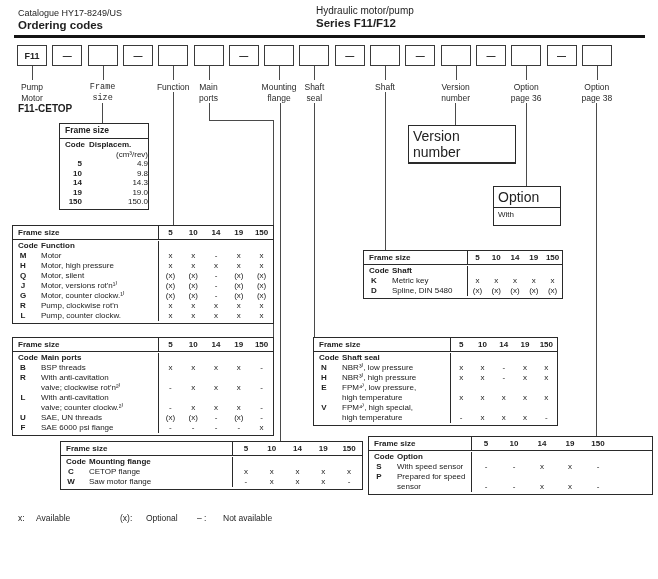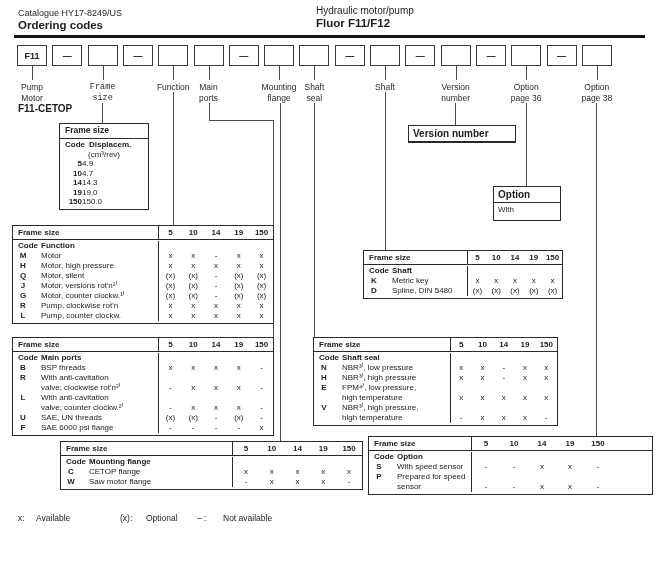--- a/index.html
+++ b/index.html
@@ -45,51 +45,51 @@
   #t-shaft     { left:363px; top:250px; width:200px; --colw:19px; }
   #t-mounting  { left:60px;  top:441px; width:303px; --colw:26px; }
   #t-option    { left:368px; top:436px; width:285px; --colw:28px; --padr:41px; }
 
   
   #t-disp { left:59px; top:123px; width:90px; border:1px solid #2a2a2a; background:#fff;
             font-size:8px; line-height:9.5px; color:#222; }
   #t-disp .dhead { border-bottom:1px solid #2a2a2a; font-weight:bold; font-size:8.5px; padding:2px 0 2px 5px; }
   #t-disp .dcols { display:flex; font-weight:bold; padding-top:1.5px; }
   #t-disp .dch1 { width:29px; padding-left:5px; }
-  #t-disp .dunit { padding-left:28px; }
+  #t-disp .dunit { padding-left:28px;text-align:right; }
   #t-disp .drow { display:flex; }
   #t-disp .dcode { width:22px; text-align:right; font-weight:bold; }
-  #t-disp .dval { width:48px; }
+  #t-disp .dval { width:66px; text-align:right; }
   #t-disp .dpad { height:2px; }
 
   
   .nbox { position:absolute; border:1px solid #2a2a2a; background:#fff; font-size:8px; color:#222; }
   #vbox { left:408px; top:125px; width:108px; }
   #obox { left:493px; top:186px; width:68px; }
-  .vtitle { font-weight:bold; font-size:10px; border-bottom:1px solid #2a2a2a; padding:2px 4px; }
+  .vtitle { font-weight:normal; font-size:14px; border-bottom:1px solid #2a2a2a; padding:2px 4px; }
   .vbody { padding:2px 4px 3px 4px; line-height:9.5px; min-height:13px; }
   #obox .vbody { min-height:17px; }
 
   
   .legend { left:18px; top:513px; font-size:8.5px; display:flex; }
   .lgroup { display:flex; }
   .lg1 { width:102px; } .lg2 { width:77px; }
   .lsym1 { width:18px; } .lsym2 { width:26px; } .lsym3 { width:26px; }
   .fnotes { left:18px; top:524px; font-size:8.5px; line-height:10.8px; }
   .fnum { display:inline-block; width:18px; }
 </style>
 </head>
 <body>
 
 <div class="page">
 
   <div class="abs hdr-cat">Catalogue HY17-8249/US</div>
   <div class="abs hdr-sec">Ordering codes</div>
   <div class="abs hdr-prod">Hydraulic motor/pump</div>
-  <div class="abs hdr-ser">Fluor F11/F12</div>
+  <div class="abs hdr-ser">Series F11/F12</div>
   <div class="abs rule"></div>
 
   <div id="strip">
       <div class="cbox" style="left: 17px;">F11</div>
       <div class="cbox" style="left: 52.3px;">—</div>
       <div class="cbox" style="left: 87.6px;"></div>
       <div class="cbox" style="left: 122.9px;">—</div>
       <div class="cbox" style="left: 158.2px;"></div>
       <div class="cbox" style="left: 193.5px;"></div>
       <div class="cbox" style="left: 228.8px;">—</div>
@@ -145,21 +145,21 @@
       <span class="dch2">Displacem.</span>
     </div>
     <div class="dunit">(cm³/rev)</div>
     <div id="disp-rows">
         <div class="drow">
           <div class="dcode">5</div>
           <div class="dval">4.9</div>
         </div>
         <div class="drow">
           <div class="dcode">10</div>
-          <div class="dval">4.7</div>
+          <div class="dval">9.8</div>
         </div>
         <div class="drow">
           <div class="dcode">14</div>
           <div class="dval">14.3</div>
         </div>
         <div class="drow">
           <div class="dcode">19</div>
           <div class="dval">19.0</div>
         </div>
         <div class="drow">
@@ -427,21 +427,21 @@
           <div class="mcells">
             <div class="mcell">x</div>
             <div class="mcell">x</div>
             <div class="mcell">x</div>
             <div class="mcell">x</div>
             <div class="mcell">x</div>
           </div>
         </div>
         <div class="mline">
           <div class="mcode">V</div>
-          <div class="mdesc">NBR³⁾, high pressure,</div>
+          <div class="mdesc">FPM⁴⁾, high special,</div>
           <div class="mcells">
             <div class="mcell"></div>
             <div class="mcell"></div>
             <div class="mcell"></div>
             <div class="mcell"></div>
             <div class="mcell"></div>
           </div>
         </div>
         <div class="mline">
           <div class="mcode"></div>

